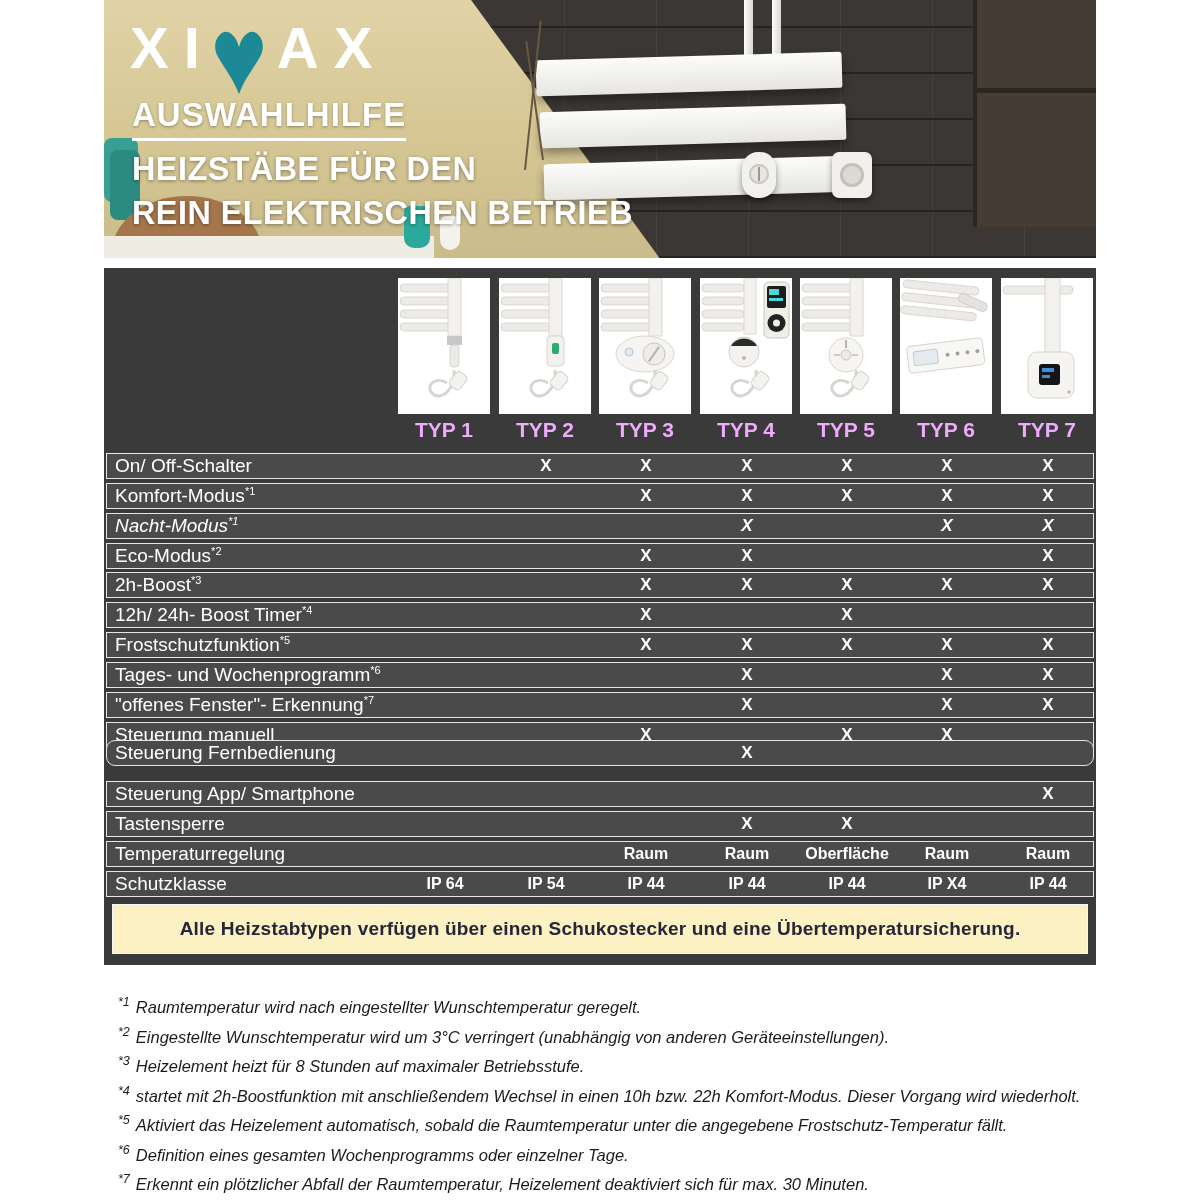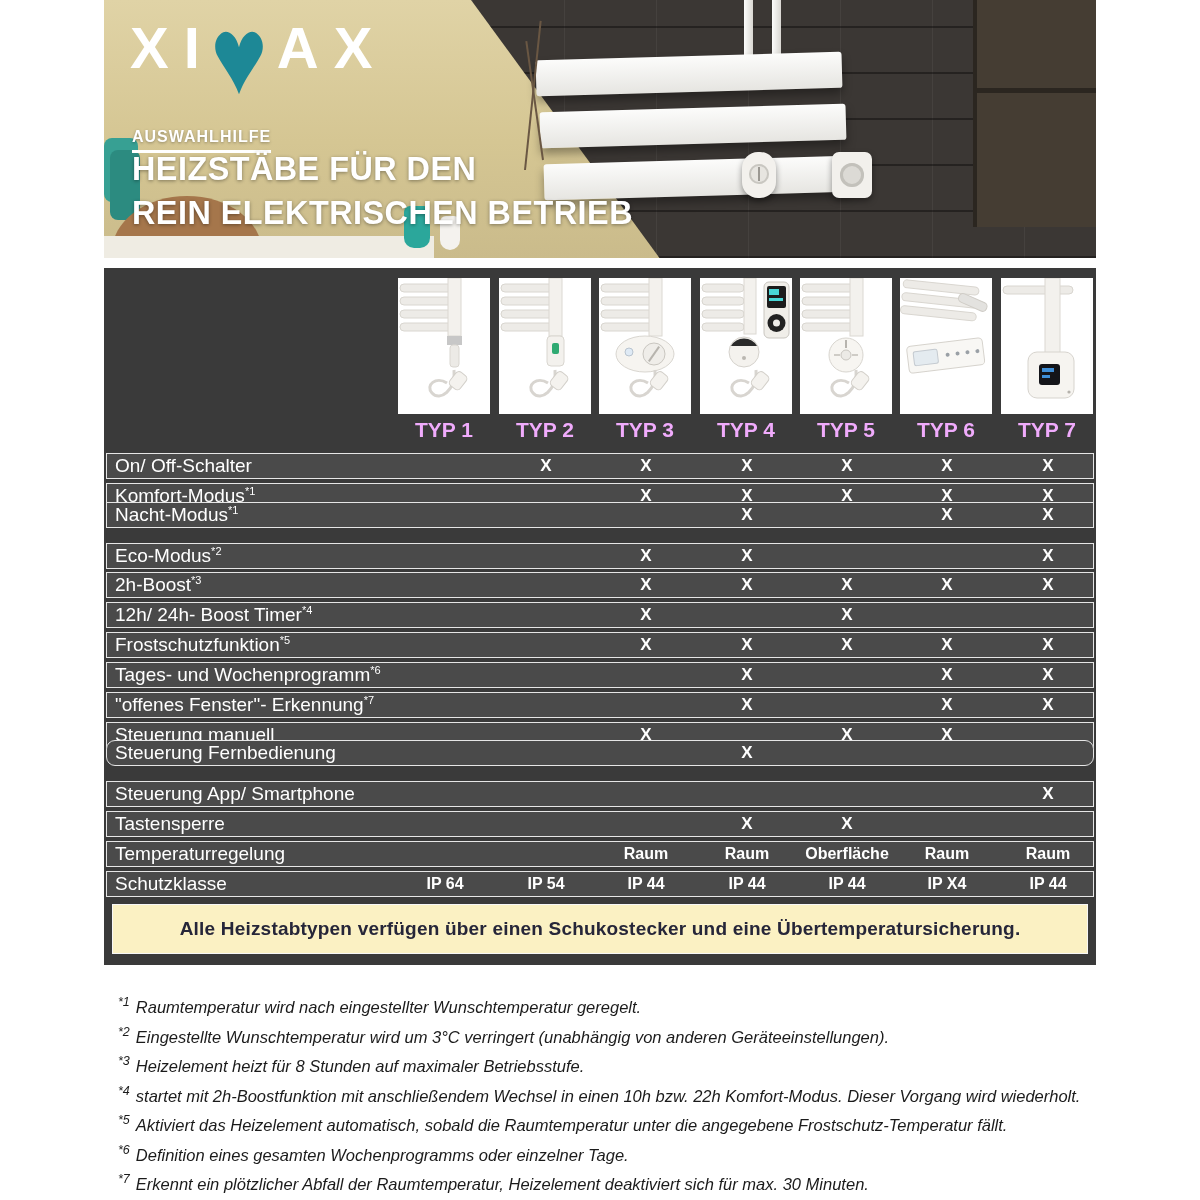--- a/index.html
+++ b/index.html
@@ -33,21 +33,21 @@
   .pod .dial:after{content:"";position:absolute;left:9px;top:3px;width:2px;height:14px;background:#9b9892;}
   .towel{position:absolute;border-radius:8px;}
   .vase{position:absolute;border-radius:6px 6px 10px 10px;}
   .branch{position:absolute;width:2px;background:#6a5743;transform-origin:bottom center;}
   .chair{position:absolute;background:#a5764b;border-radius:50% 50% 0 0 / 80% 80% 0 0;}
   .tabletop{position:absolute;background:#efece3;}
 
   .logo{position:absolute;left:26px;top:16px;color:#ffffff;font-weight:bold;
         font-size:58px;letter-spacing:15px;display:flex;align-items:flex-start;line-height:64px;}
   .logo svg{margin:4px 10px 0 -4px;}
-  .eyebrow{position:absolute;left:28px;top:128px;color:#ffffff;font-weight:bold;font-size:16px;
+  .eyebrow{position:absolute;left:28px;top:96px;color:#ffffff;font-weight:bold;font-size:33px;
         letter-spacing:1px;border-bottom:3px solid #ffffff;padding-bottom:4px;
         text-shadow:0 1px 3px rgba(0,0,0,.35);}
   .h-title{position:absolute;left:28px;color:#ffffff;font-weight:bold;font-size:33px;letter-spacing:.5px;
         text-shadow:0 1px 4px rgba(0,0,0,.4);white-space:nowrap;transform:scaleX(.98);transform-origin:left;}
   .h-title.l1{top:150px;} .h-title.l2{top:194px;}
 
   
   .block{position:absolute;left:104px;top:268px;width:992px;height:697px;background:#3a3a3a;}
   .imgbox{position:absolute;top:10px;width:92px;height:136px;background:#ffffff;overflow:hidden;}
   .colhead{position:absolute;top:150px;width:100px;text-align:center;color:#f0abfc;
@@ -247,21 +247,21 @@
           <span class="cellv" style="left: 891px;">X</span>
         </div>
         <div class="trow" style="top: 215px;">
           <span class="rlabel">Komfort-Modus<sup>*1</sup></span>
           <span class="cellv" style="left: 489px;">X</span>
           <span class="cellv" style="left: 590px;">X</span>
           <span class="cellv" style="left: 690px;">X</span>
           <span class="cellv" style="left: 790px;">X</span>
           <span class="cellv" style="left: 891px;">X</span>
         </div>
-        <div class="trow" style="top: 234px;">
+        <div class="trow" style="top: 245px; font-style: italic;">
           <span class="rlabel">Nacht-Modus<sup>*1</sup></span>
           <span class="cellv" style="left: 590px;">X</span>
           <span class="cellv" style="left: 790px;">X</span>
           <span class="cellv" style="left: 891px;">X</span>
         </div>
         <div class="trow" style="top: 275px;">
           <span class="rlabel">Eco-Modus<sup>*2</sup></span>
           <span class="cellv" style="left: 489px;">X</span>
           <span class="cellv" style="left: 590px;">X</span>
           <span class="cellv" style="left: 891px;">X</span>

